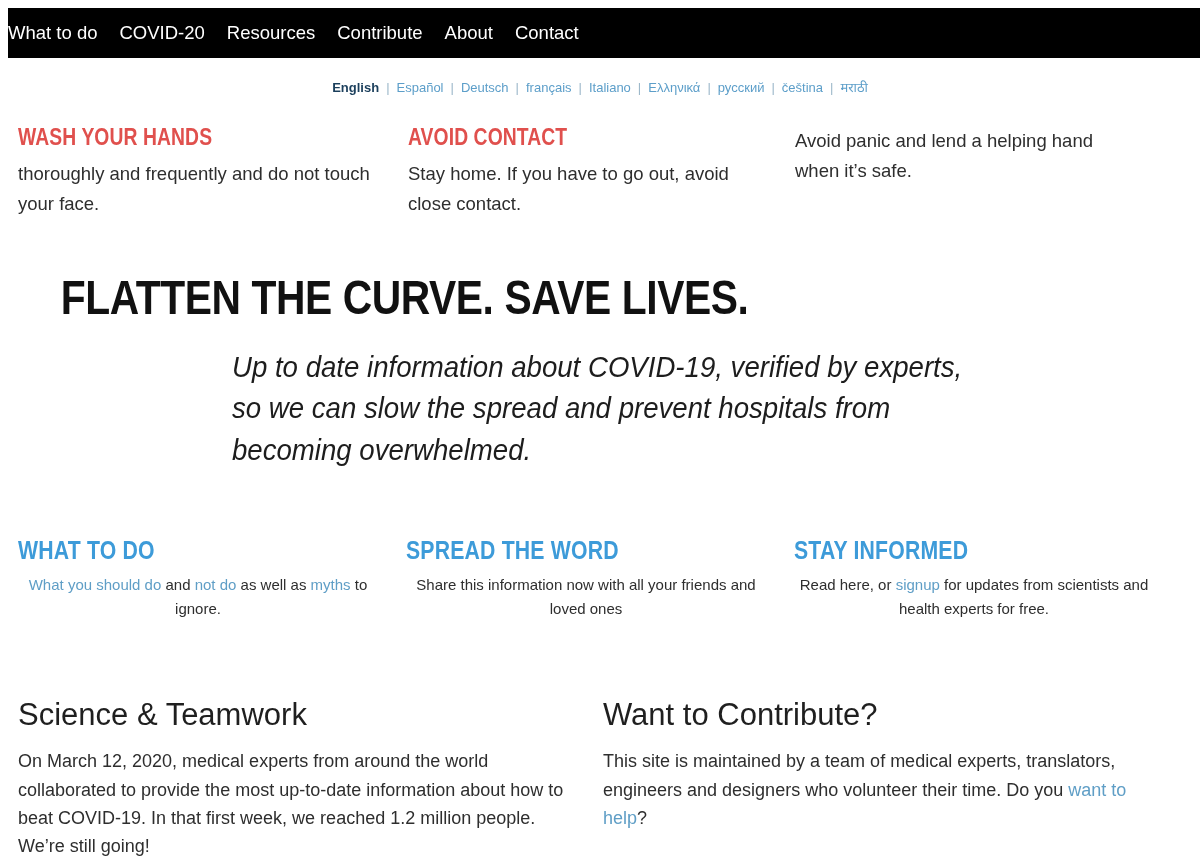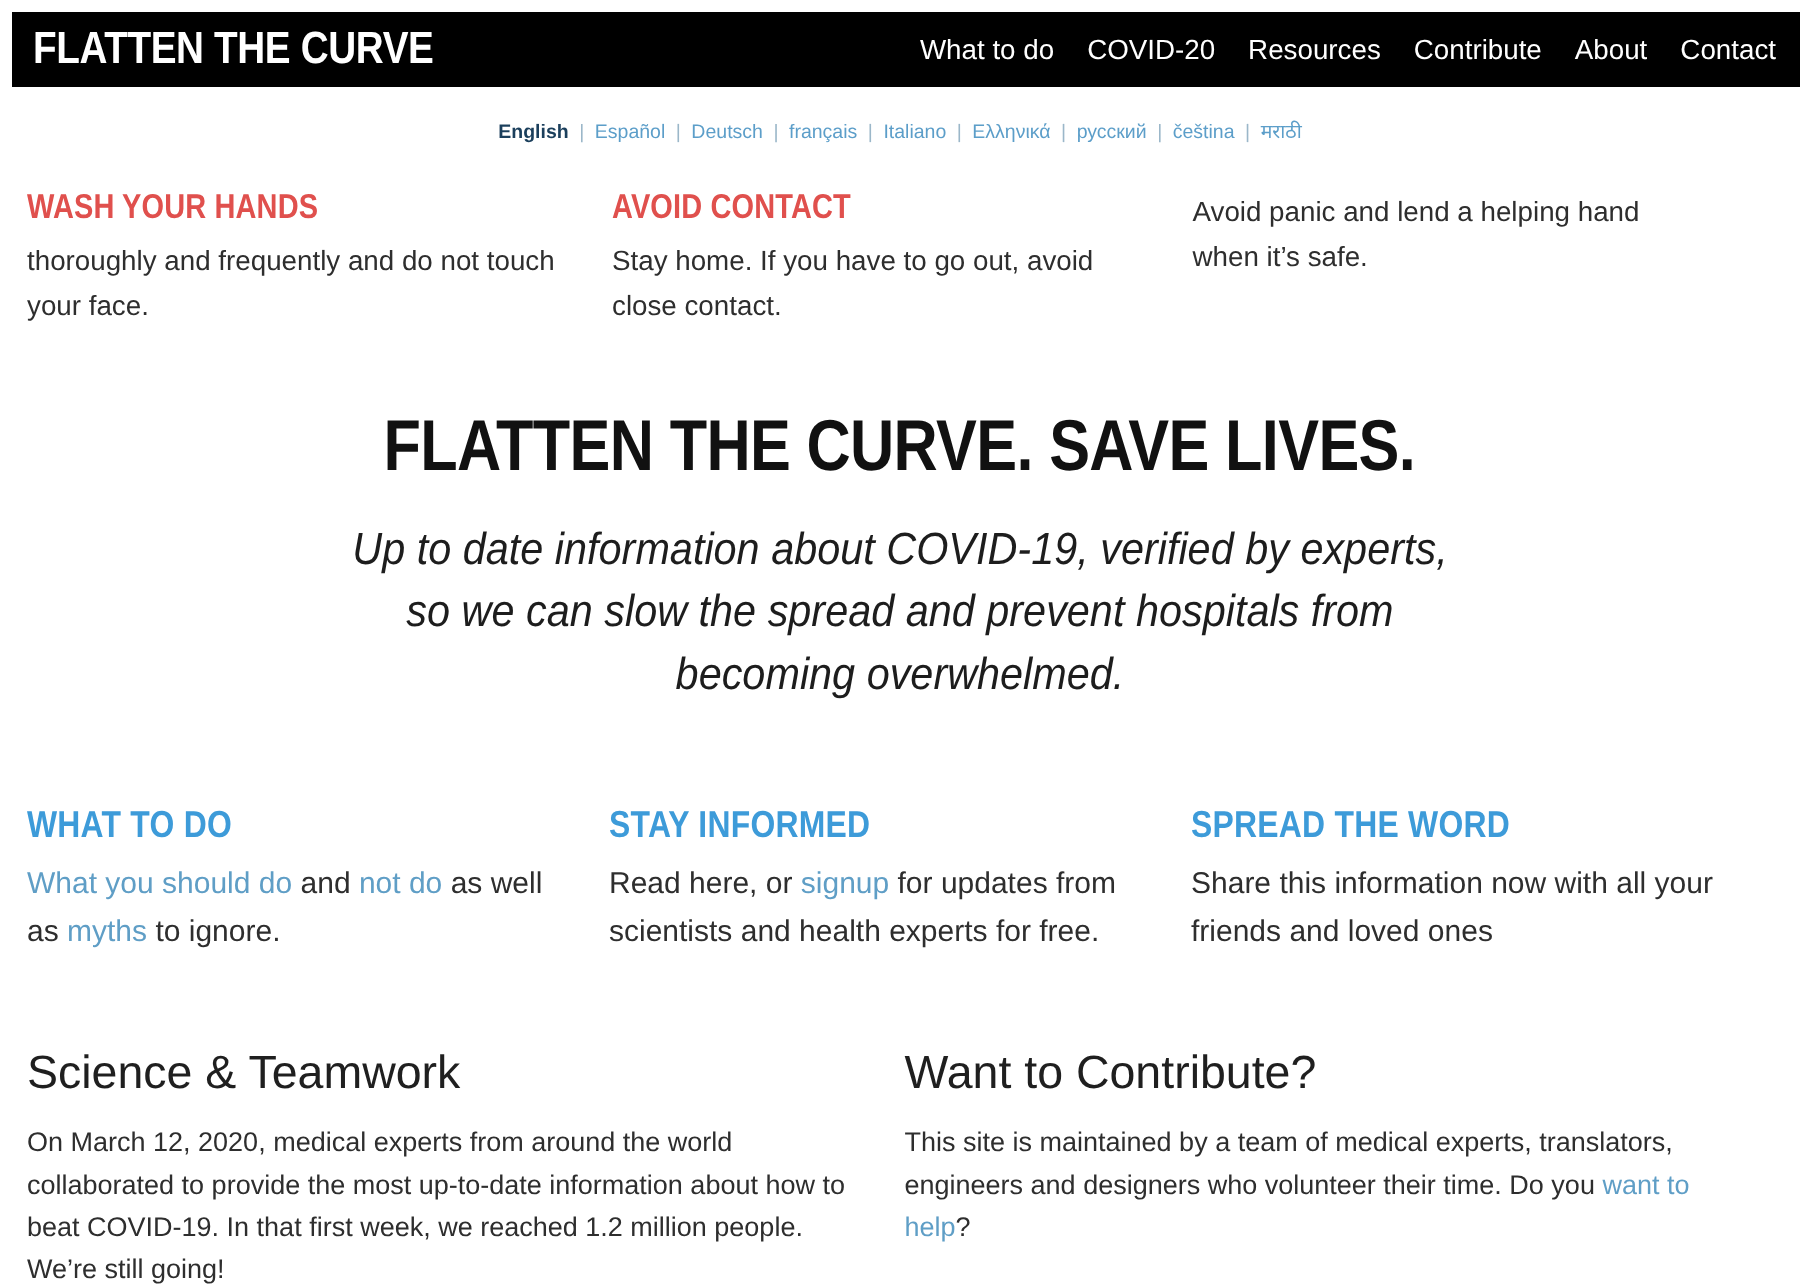--- a/index.html
+++ b/index.html
@@ -123,21 +123,21 @@
   }
   .tips .col:nth-child(2) .tip-body { max-width: 346px; }
   .tips .col:nth-child(3) .tip-body { max-width: 345px; }
 
   
   .hero {
     position: absolute;
     top: 272px;
     left: 0;
     width: 1200px;
-    text-align: center;
+    text-align: left;
   }
   .hero-title {
     font-weight: bold;
     font-size: 47px;
     line-height: 1.08;
     color: #111111;
     letter-spacing: -0.5px;
   }
   .hero-title .cond {
     transform: scaleX(0.85);
@@ -175,24 +175,25 @@
     line-height: 1;
     margin-bottom: 11px;
     height: 24px;
   }
   .act-head .cond {
     font-size: 25px;
     transform: scaleX(0.85);
     letter-spacing: 0.2px;
   }
   .act-body {
-    font-size: 20px;
+    font-size: 15px;
     line-height: 1.6;
     color: #2e2e2e;
     max-width: 360px;
+    text-align: center;
   }
   .act-body a, .para a {
     color: #5f9ec6;
     text-decoration: none;
   }
 
   
   .bottom {
     position: absolute;
     top: 698px;
@@ -215,23 +216,20 @@
     color: #2e2e2e;
     margin: 0;
     max-width: 560px;
   }
   .bottom .col-right .para { max-width: 565px; }
 </style>
 </head>
 <body>
 
 <div class="topbar">
-  <div class="brand">
-    <span class="cond">FLATTEN THE CURVE</span>
-  </div>
   <div class="navlinks">
     <a href="#">What to do</a>
     <a href="#">COVID-20</a>
     <a href="#">Resources</a>
     <a href="#">Contribute</a>
     <a href="#">About</a>
     <a href="#">Contact</a>
   </div>
 </div>
 
@@ -266,29 +264,29 @@
 
 <div class="actions">
   <div class="col">
     <div class="act-head">
       <span class="cond">WHAT TO DO</span>
     </div>
     <div class="act-body"><a href="#">What you should do</a><span> and </span><a href="#">not do</a><span> as well as </span><a href="#">myths</a><span> to ignore.</span></div>
   </div>
   <div class="col">
     <div class="act-head">
+      <span class="cond">SPREAD THE WORD</span>
+    </div>
+    <div class="act-body"><span>Share this information now with all your friends and loved ones</span></div>
+  </div>
+  <div class="col">
+    <div class="act-head">
       <span class="cond">STAY INFORMED</span>
     </div>
     <div class="act-body"><span>Read here, or </span><a href="#">signup</a><span> for updates from scientists and health experts for free.</span></div>
-  </div>
-  <div class="col">
-    <div class="act-head">
-      <span class="cond">SPREAD THE WORD</span>
-    </div>
-    <div class="act-body"><span>Share this information now with all your friends and loved ones</span></div>
   </div>
 </div>
 
 <div class="bottom">
   <div class="col-left">
     <h2 class="sec-title">Science &amp; Teamwork</h2>
     <p class="para">On March 12, 2020, medical experts from around the world collaborated to provide the most up-to-date information about how to beat COVID-19. In that first week, we reached 1.2 million people. We’re still going!</p>
   </div>
   <div class="col-right">
     <h2 class="sec-title">Want to Contribute?</h2>

